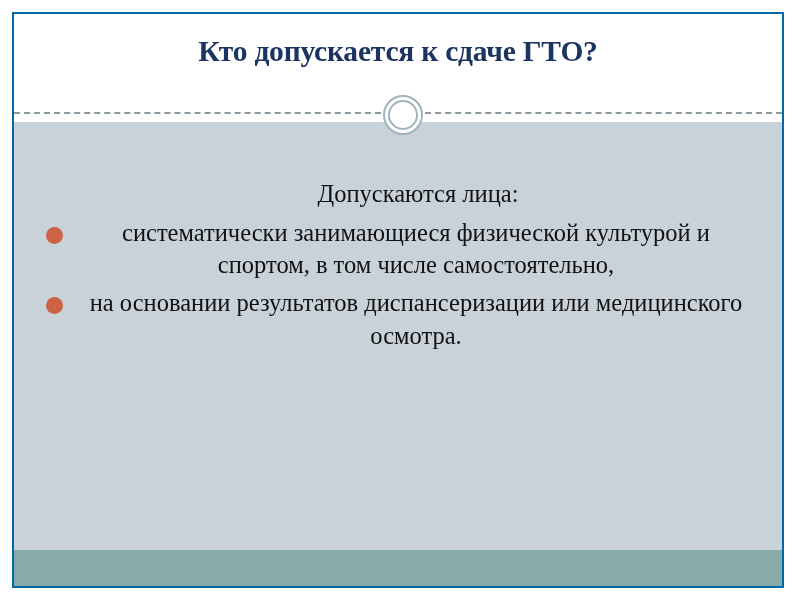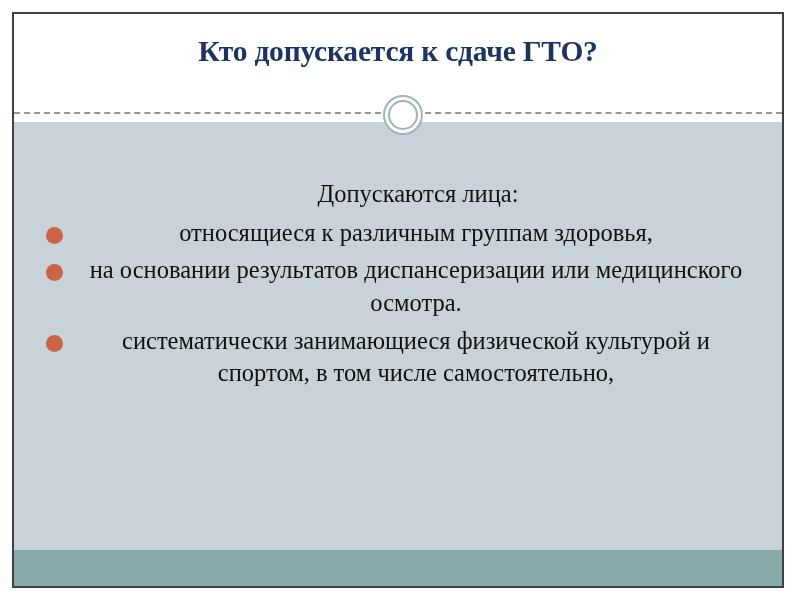--- a/index.html
+++ b/index.html
@@ -11,21 +11,21 @@
     font-family: "Liberation Serif", "DejaVu Serif", serif;
     overflow: hidden;
   }
 
   #slide {
     position: absolute;
     left: 12px;
     top: 12px;
     width: 772px;
     height: 576px;
-    border: 2px solid #404040;
+    border: 2px solid #0369a1;
     box-sizing: border-box;
     background: #737373;
     overflow: hidden;
   }
 
   
   .header-band {
     position: absolute;
     left: 0;
     top: 0;
@@ -157,33 +157,29 @@
 
   <div class="ring-outer">
     <div class="ring-inner"></div>
   </div>
 
   <div class="body-band">
     <div class="content">
 
       <p class="lead-line">Допускаются лица:</p>
 
+
       <div class="bullet-row">
         <span class="bullet-dot"></span>
-        <span class="bullet-text"> относящиеся к различным группам здоровья,</span>
+        <span class="bullet-text">систематически занимающиеся физической культурой и спортом, в том числе самостоятельно,</span>
       </div>
 
       <div class="bullet-row">
         <span class="bullet-dot"></span>
         <span class="bullet-text">на основании результатов диспансеризации или медицинского осмотра.</span>
-      </div>
-
-      <div class="bullet-row">
-        <span class="bullet-dot"></span>
-        <span class="bullet-text">систематически занимающиеся физической культурой и спортом, в том числе самостоятельно,</span>
       </div>
 
     </div>
   </div>
 
   <div class="footer-band"></div>
 
 </div>
 
 </body></html>

